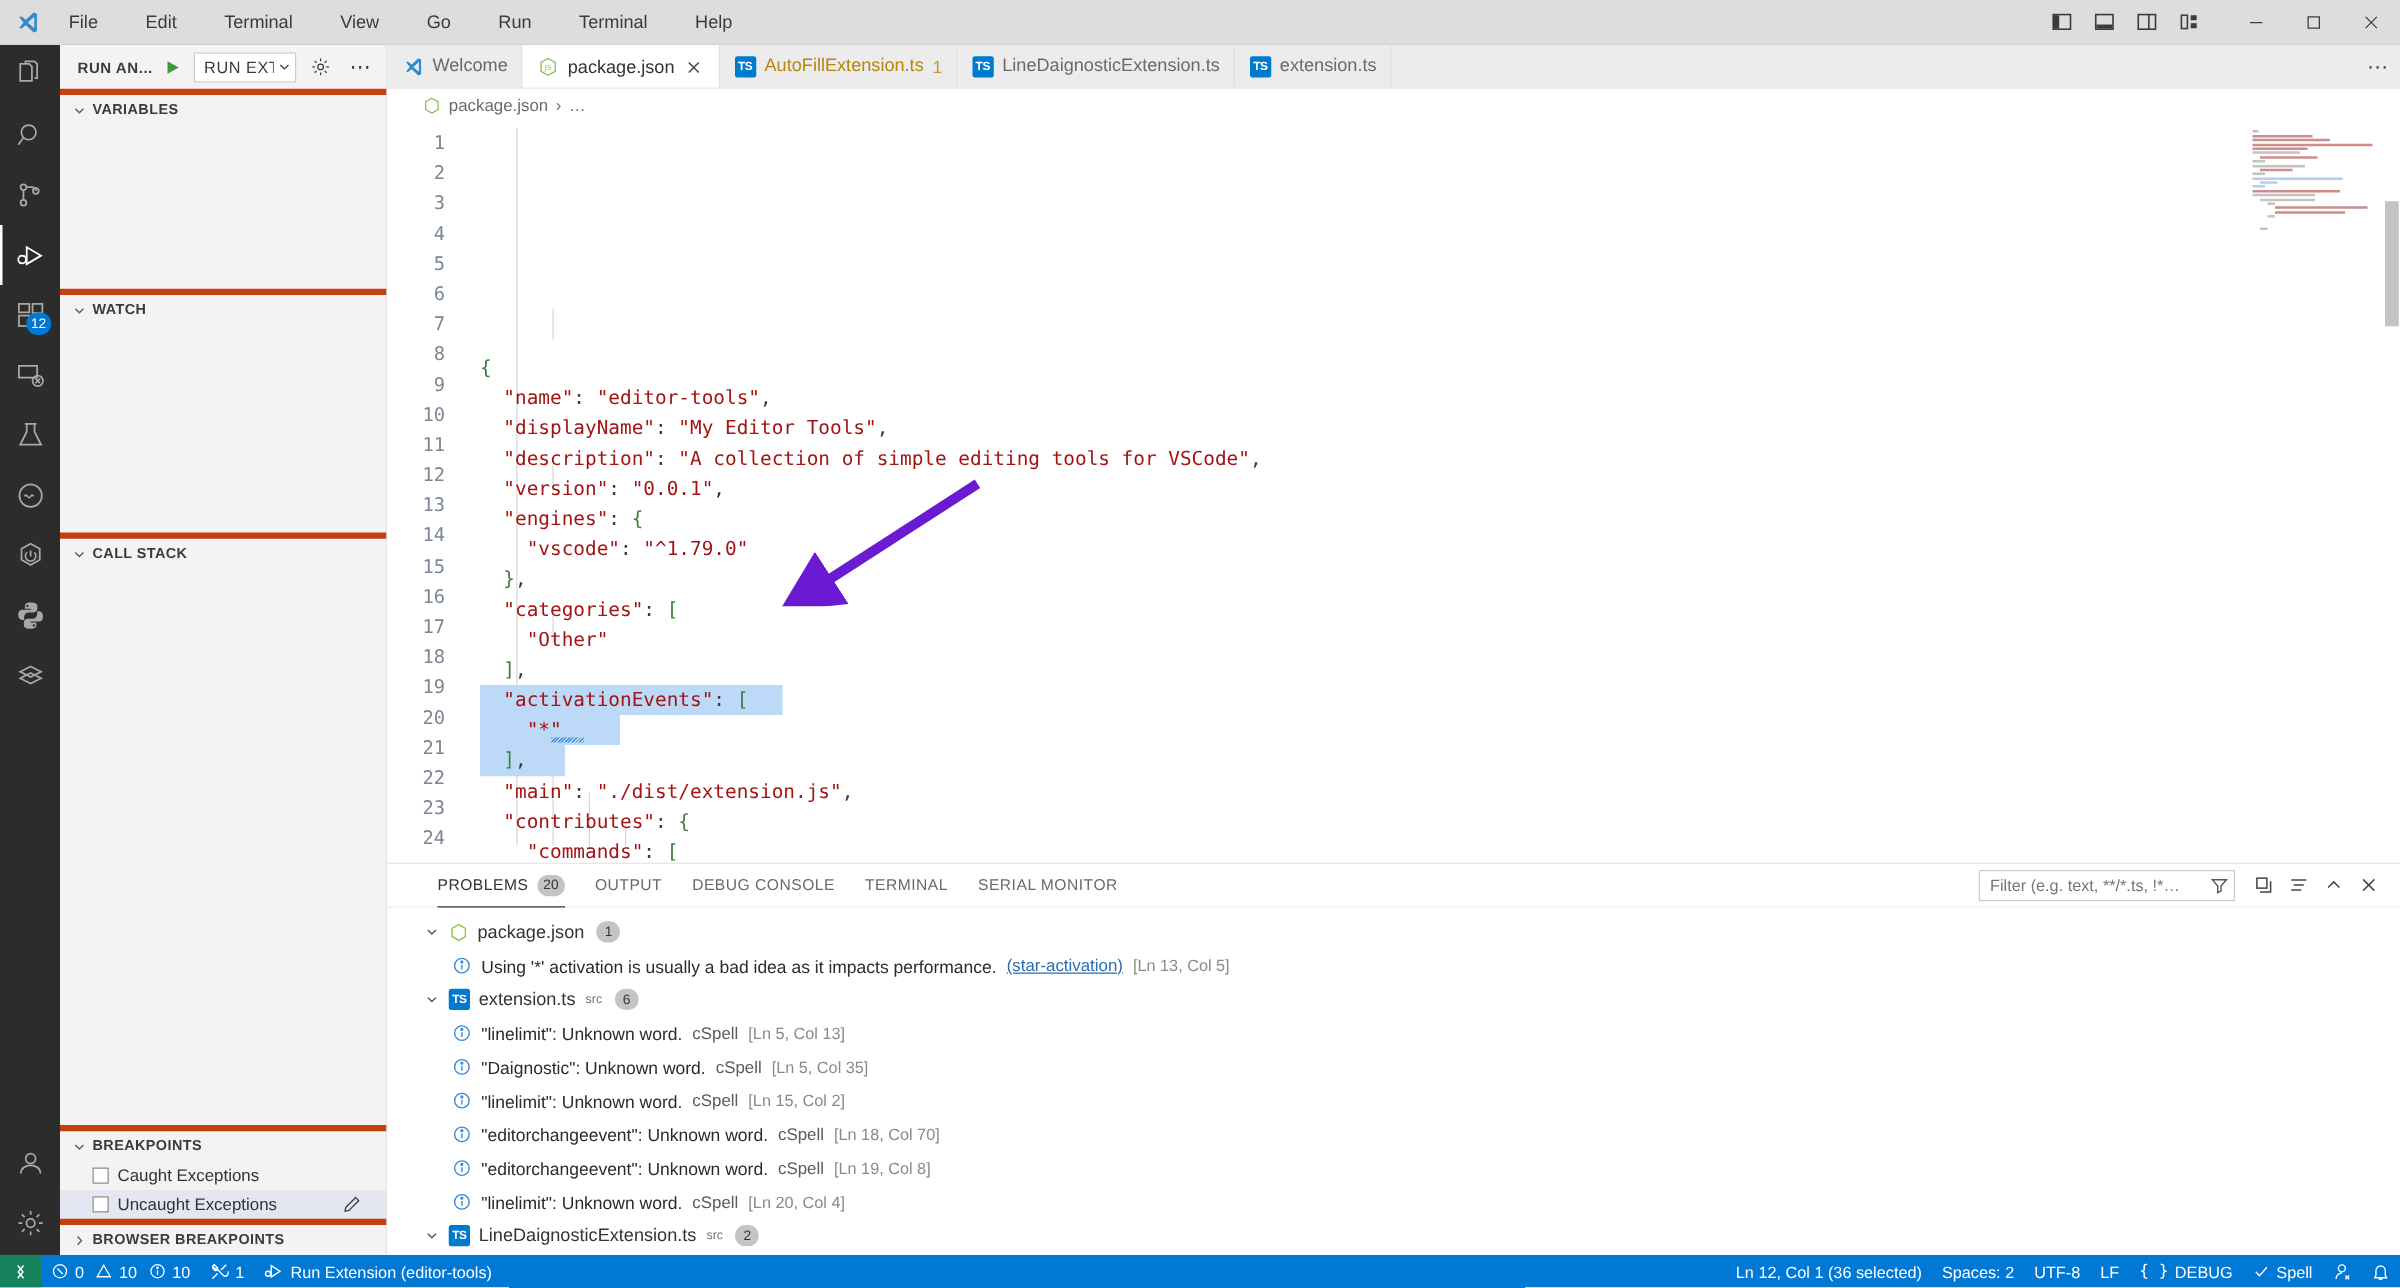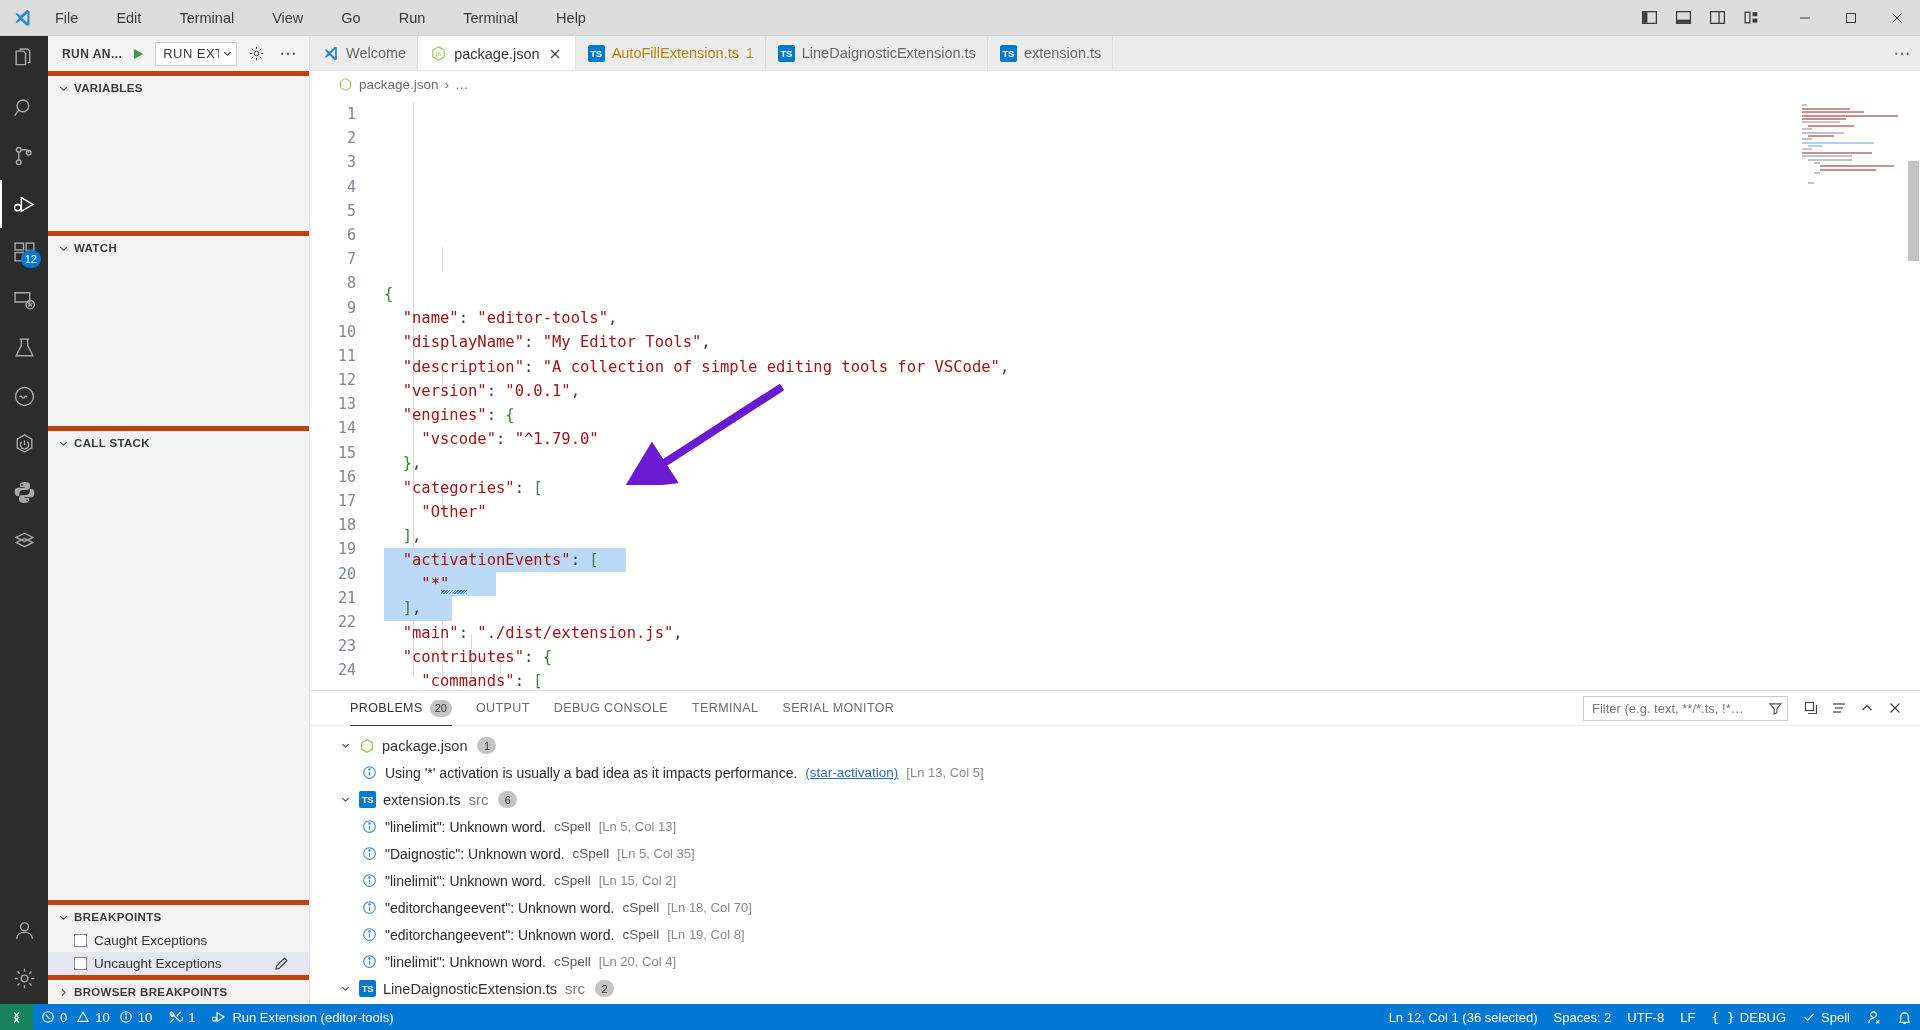--- a/index.html
+++ b/index.html
@@ -205,21 +205,21 @@
     font-family:"Liberation Sans", sans-serif; background:transparent;
   }
   .filterbox input::placeholder { color:#767676; }
   .pa-btn { width:26px; height:26px; display:flex; align-items:center; justify-content:center; color:#444; }
 
   .problems { flex:1; overflow:hidden; padding-top:6px; }
   .pgroup-row {
     height:27px; display:flex; align-items:center; gap:7px; padding-left:28px;
     font-size:14.5px; color:#333;
   }
-  .pgroup-row .folder { color:#777; font-size:15px; margin-left:1px; }
+  .pgroup-row .folder { color:#777; font-size:10px; margin-left:1px; }
   .pcount {
     background:#c4c4c4; color:#333; border-radius:9px; min-width:19px; height:17px;
     font-size:11px; display:flex; align-items:center; justify-content:center; padding:0 5px;
     margin-left:3px;
   }
   .pitem {
     height:27px; display:flex; align-items:center; gap:8px; padding-left:52px;
     font-size:14px; color:#333;
   }
   .pitem .msg { color:#2b2b2b; }

